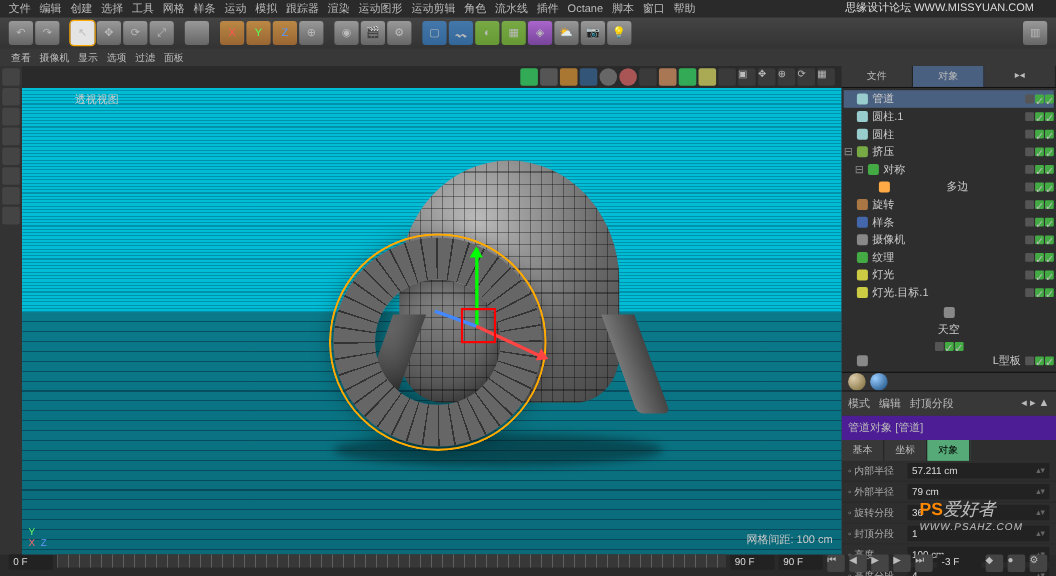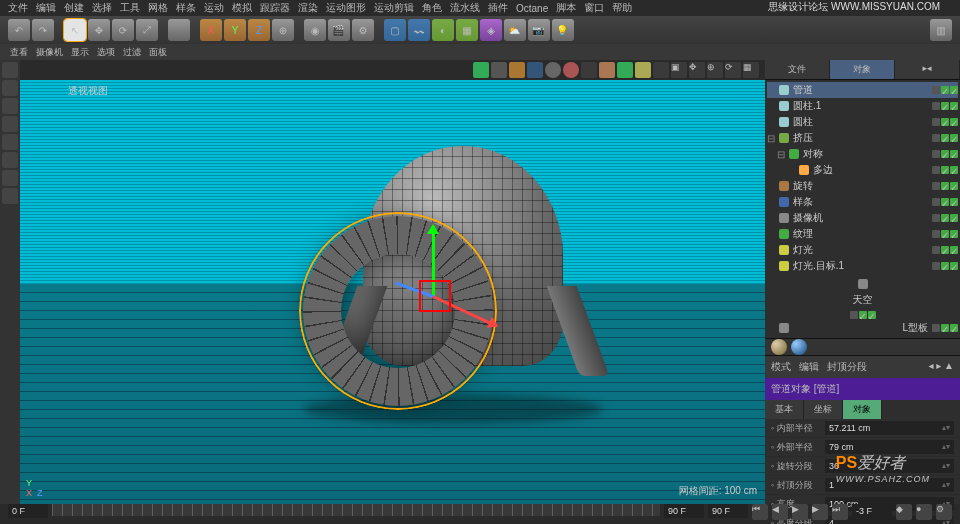--- a/index.html
+++ b/index.html
@@ -256,21 +256,21 @@
         <div class="trow" style="padding-left: 10px;">
           <span class="tind">⊟</span>
           <span class="ticon" style="background: rgb(68, 170, 68);"></span>
           <span class="tlabel">对称</span>
           <span class="tdots">
             <span class="tdot b"></span>
             <span class="tdot g">✓</span>
             <span class="tdot g">✓</span>
           </span>
         </div>
-        <div class="trow" style="padding-left: 20px;">
+        <div class="trow" style="padding-left: 20px; text-align: center;">
           <span class="tind"></span>
           <span class="ticon" style="background: rgb(255, 170, 68);"></span>
           <span class="tlabel">多边</span>
           <span class="tdots">
             <span class="tdot b"></span>
             <span class="tdot g">✓</span>
             <span class="tdot g">✓</span>
           </span>
         </div>
         <div class="trow" style="padding-left: 0px;">

